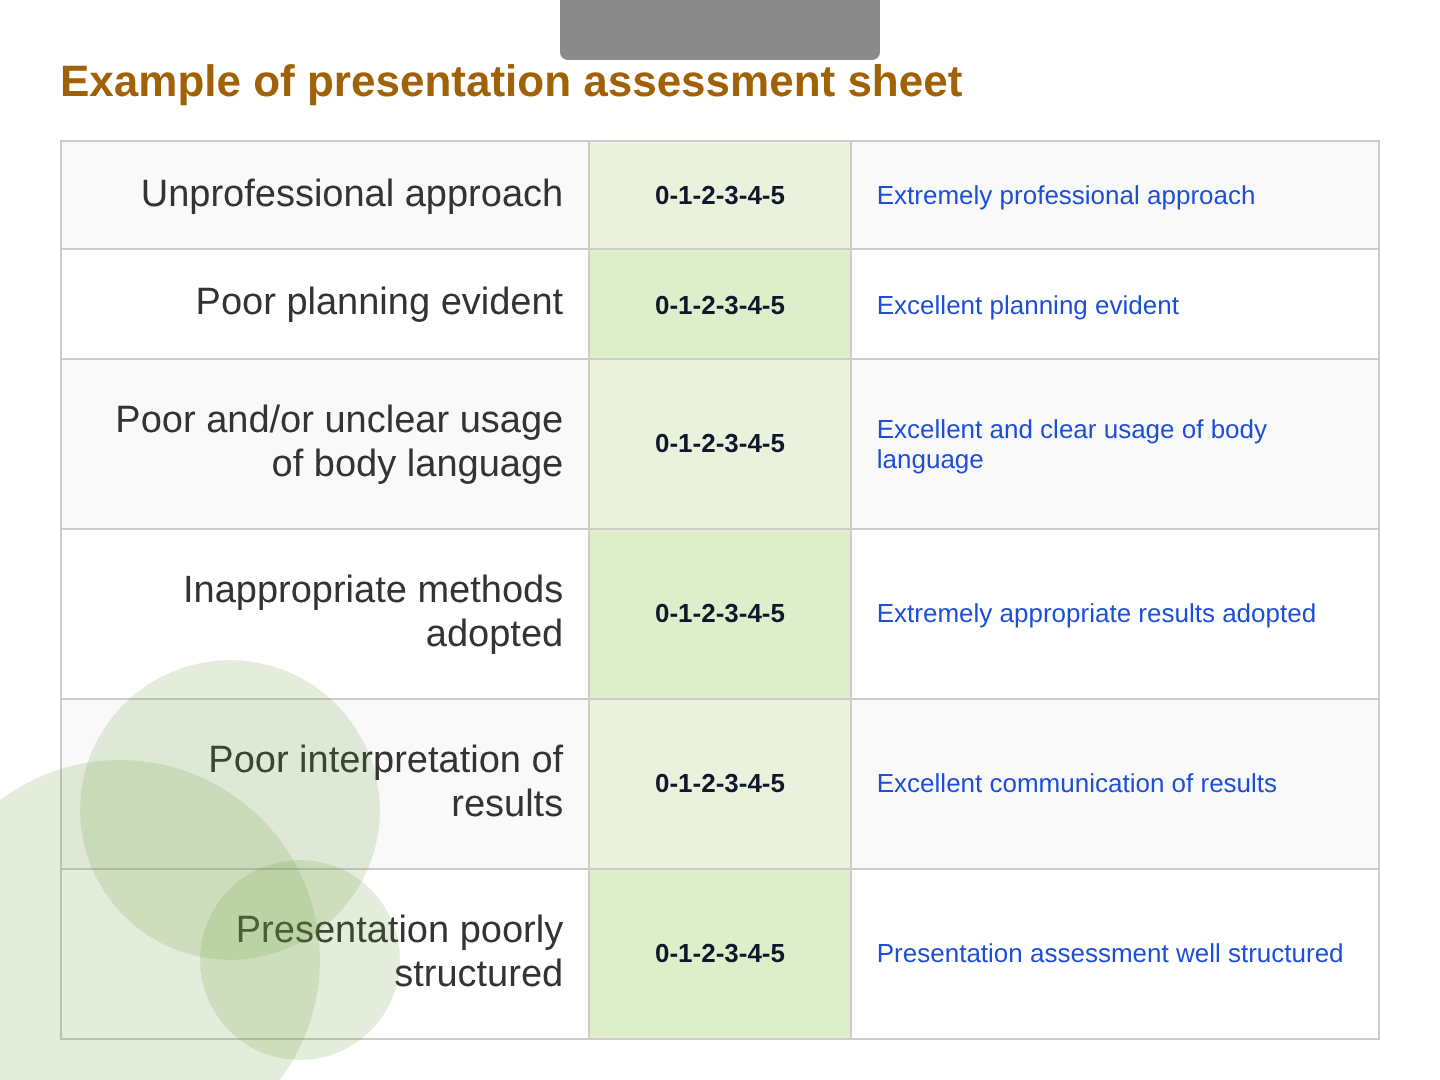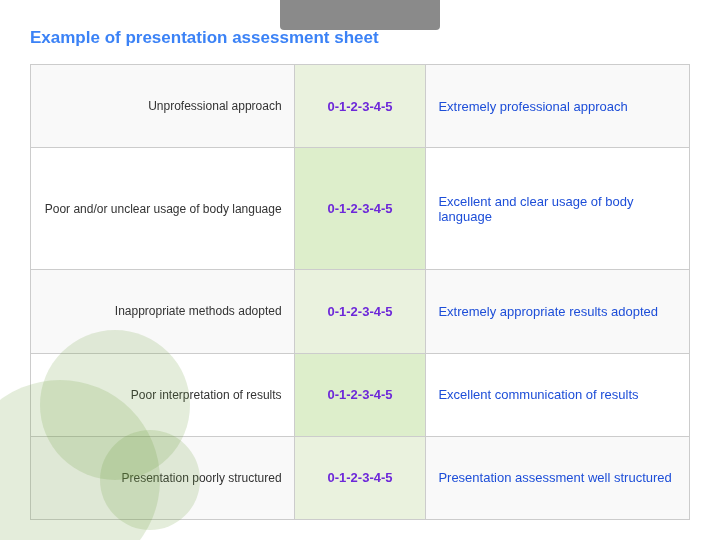--- a/index.html
+++ b/index.html
@@ -54,23 +54,23 @@
       top: 0;
       left: 50%;
       transform: translateX(-50%);
       width: 160px;
       height: 30px;
       background: #8a8a8a;
       border-radius: 0 0 4px 4px;
     }
 
     .page-title {
-      font-size: 17px;
+      font-size: 22px;
       font-weight: bold;
-      color: #3b82f6;
+      color: #a16207;
       margin-bottom: 16px;
       margin-top: 8px;
     }
 
     .assessment-table {
       width: 100%;
       border-collapse: collapse;
       flex: 1;
     }
 
@@ -81,28 +81,28 @@
     .assessment-table td {
       border: 1px solid #cccccc;
       padding: 8px 12px;
       vertical-align: middle;
     }
 
     .col-left {
       width: 40%;
       text-align: right;
       color: #333333;
-      font-size: 12px;
+      font-size: 19px;
     }
 
     .col-middle {
       width: 20%;
       text-align: center;
       font-weight: bold;
-      color: #6d28d9;
+      color: #0f172a;
       font-size: 13px;
       background: #f5f5f5;
     }
 
     .col-right {
       width: 40%;
       text-align: left;
       color: #1d4ed8;
       font-size: 13px;
     }
@@ -135,20 +135,25 @@
   <h2 class="page-title">Example of presentation assessment sheet</h2>
 
   <table class="assessment-table">
     <tbody id="table-body">
     <tr>
           <td class="col-left">Unprofessional approach</td>
           <td class="col-middle">0-1-2-3-4-5</td>
           <td class="col-right">Extremely professional approach</td>
         </tr>
         <tr>
+          <td class="col-left">Poor planning evident</td>
+          <td class="col-middle">0-1-2-3-4-5</td>
+          <td class="col-right">Excellent planning evident</td>
+        </tr>
+        <tr>
           <td class="col-left">Poor and/or unclear usage of body language</td>
           <td class="col-middle">0-1-2-3-4-5</td>
           <td class="col-right">Excellent and clear usage of body language</td>
         </tr>
         <tr>
           <td class="col-left">Inappropriate methods adopted</td>
           <td class="col-middle">0-1-2-3-4-5</td>
           <td class="col-right">Extremely appropriate results adopted</td>
         </tr>
         <tr>

